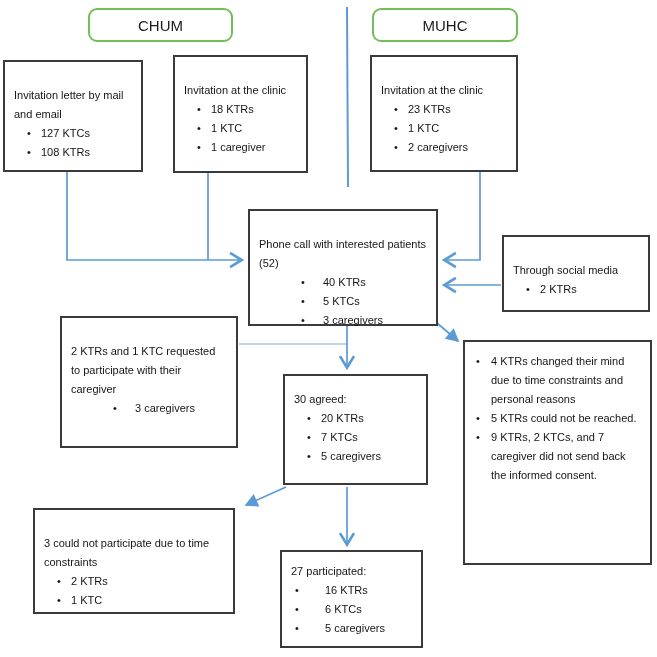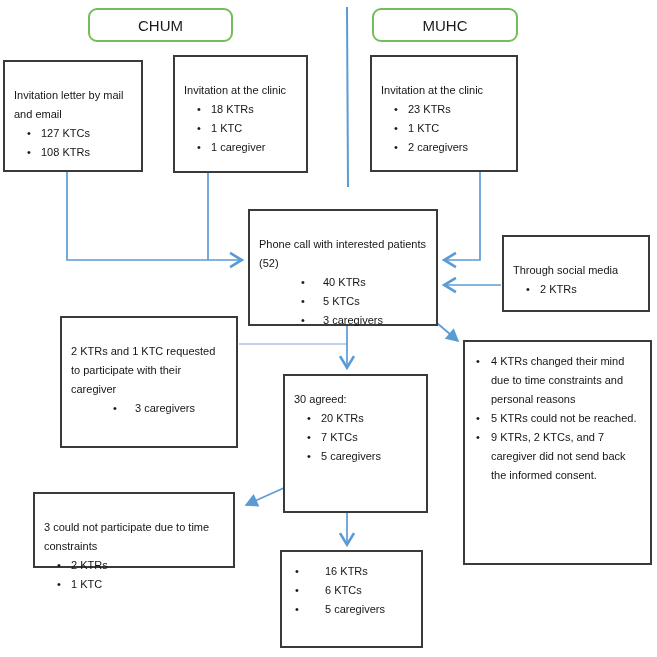--- a/index.html
+++ b/index.html
@@ -147,21 +147,21 @@
   </div>
 
   <div class="box" style="left:60px;top:316px;width:178px;height:132px">
     <div class="title">2 KTRs and 1 KTC requested to participate with their caregiver</div>
     <div class="li ind2">
         <span class="bu">•</span>
         <span>3 caregivers</span>
       </div>
   </div>
 
-  <div class="box" style="left:283px;top:374px;width:145px;height:139px;padding-top:14px">
+  <div class="box" style="left:283px;top:374px;width:145px;height:111px;padding-top:14px">
     <div class="title">30 agreed:</div>
     <div class="li ind1">
         <span class="bu">•</span>
         <span>20 KTRs</span>
       </div>
     <div class="li ind1">
         <span class="bu">•</span>
         <span>7 KTCs</span>
       </div>
     <div class="li ind1">
@@ -178,33 +178,34 @@
     <div class="li ind4">
         <span class="bu">•</span>
         <span>5 KTRs could not be reached.</span>
       </div>
     <div class="li ind4">
         <span class="bu">•</span>
         <span>9 KTRs, 2 KTCs, and 7 caregiver did not send back the informed consent.</span>
       </div>
   </div>
 
-  <div class="box" style="left:33px;top:492px;width:202px;height:76px">
+  <div class="box" style="left:33px;top:508px;width:202px;height:106px">
     <div class="title">3 could not participate due to time constraints</div>
     <div class="li ind1">
         <span class="bu">•</span>
         <span>2 KTRs</span>
       </div>
     <div class="li ind1">
         <span class="bu">•</span>
         <span>1 KTC</span>
       </div>
   </div>
 
   <div class="box" style="left:280px;top:550px;width:143px;height:98px;padding-top:10px">
+    <div class="title">27 participated:</div>
     <div class="li ind3">
         <span class="bu">•</span>
         <span>16 KTRs</span>
       </div>
     <div class="li ind3">
         <span class="bu">•</span>
         <span>6 KTCs</span>
       </div>
     <div class="li ind3">
         <span class="bu">•</span>

